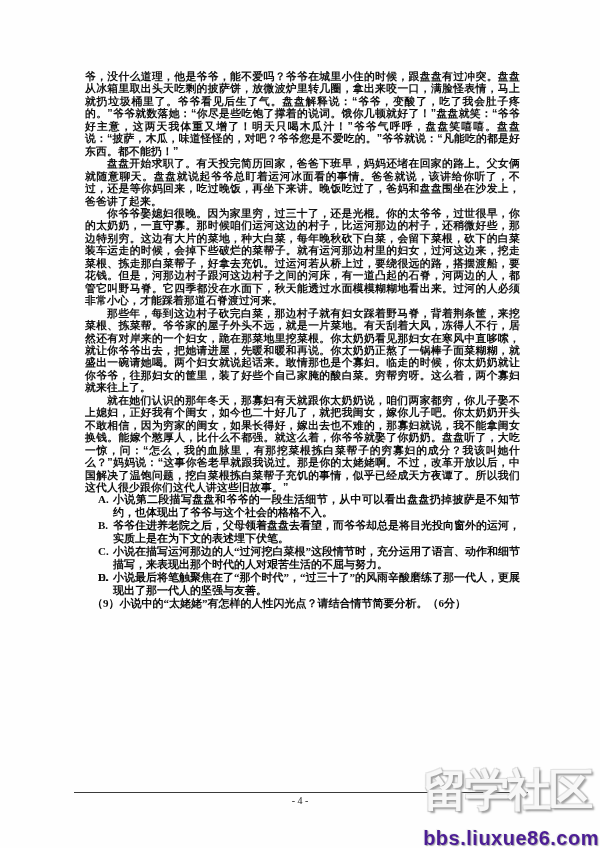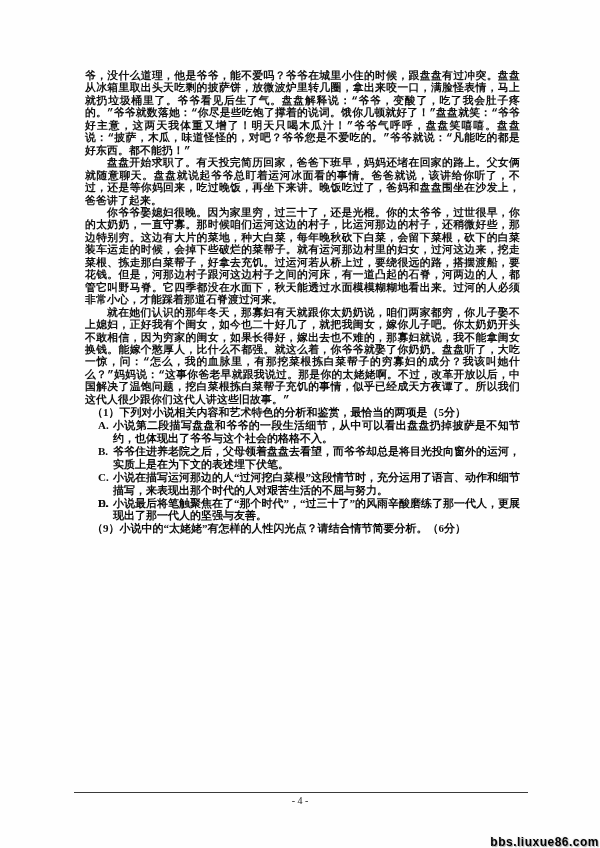--- a/index.html
+++ b/index.html
@@ -12,21 +12,21 @@
     color:#141414;
   }
   .sheet{position:absolute;inset:0;background:#fefefe;}
   .content{
     position:absolute;
     left:85px;top:70px;width:435px;
   }
   
   .passage p{
     margin:0;
-    font-family:Liberation Mono, monospace;
+    font-family:Liberation Sans, sans-serif;
     font-weight:700;
     font-size:10.8px;
     line-height:12.45px;
     text-align:justify;
     letter-spacing:0.2px;
     color:#101010;
   }
   .passage p.indent{text-indent:22px;}
   .ul-sentence{
     text-decoration:underline;
@@ -88,44 +88,44 @@
     color:#f7f7f7;
     text-shadow:
       2px 2px 2px #9f9f9f,
       -1px -1px 0 #e3e3e3,
       1px -1px 1px #c9c9c9,
       -1px 1px 1px #c9c9c9;
   }
   .wm-url{
     font-family:"Liberation Sans", sans-serif;
     font-weight:700;
-    font-size:12px;
+    font-size:20px;
     letter-spacing:0.5px;
-    color:#000000;
+    color:#4c1d95;
     text-shadow:
       1px 1px 1px #a8a8a8,
       -1px -1px 0 #f2f2f2;
-    margin-top:1px;
+    margin-top:16px;
   }
 </style>
 </head>
 <body>
 
 <div class="sheet">
   <div class="content">
 
     <div class="passage">
       <p>爷，没什么道理，他是爷爷，能不爱吗？爷爷在城里小住的时候，跟盘盘有过冲突。盘盘从冰箱里取出头天吃剩的披萨饼，放微波炉里转几圈，拿出来咬一口，满脸怪表情，马上就扔垃圾桶里了。爷爷看见后生了气。盘盘解释说：“爷爷，变酸了，吃了我会肚子疼的。”爷爷就数落她：“你尽是些吃饱了撑着的说词。饿你几顿就好了！”盘盘就笑：“爷爷好主意，这两天我体重又增了！明天只喝木瓜汁！”爷爷气呼呼，盘盘笑嘻嘻。盘盘说：“披萨，木瓜，味道怪怪的，对吧？爷爷您是不爱吃的。”爷爷就说：“凡能吃的都是好东西。都不能扔！”</p>
       <p class="indent">盘盘开始求职了。有天投完简历回家，爸爸下班早，妈妈还堵在回家的路上。父女俩就随意聊天。盘盘就说起爷爷总盯着运河冰面看的事情。爸爸就说，该讲给你听了，不过，还是等你妈回来，吃过晚饭，再坐下来讲。晚饭吃过了，爸妈和盘盘围坐在沙发上，爸爸讲了起来。</p>
       <p class="indent">你爷爷娶媳妇很晚。因为家里穷，过三十了，还是光棍。你的太爷爷，过世很早，你的太奶奶，一直守寡。那时候咱们运河这边的村子，比运河那边的村子，还稍微好些，那边特别穷。这边有大片的菜地，种大白菜，每年晚秋砍下白菜，会留下菜根，砍下的白菜装车运走的时候，会掉下些破烂的菜帮子。就有运河那边村里的妇女，过河这边来，挖走菜根、拣走那白菜帮子，好拿去充饥。过运河若从桥上过，要绕很远的路，搭摆渡船，要花钱。但是，河那边村子跟河这边村子之间的河床，有一道凸起的石脊，河两边的人，都管它叫野马脊。它四季都没在水面下，秋天能透过水面模模糊糊地看出来。过河的人必须非常小心，才能踩着那道石脊渡过河来。</p>
+      <p class="indent">那些年，每到这边村子砍完白菜，那边村子就有妇女踩着野马脊，背着荆条筐，来挖菜根、拣菜帮。爷爷家的屋子外头不远，就是一片菜地。有天刮着大风，冻得人不行，居然还有对岸来的一个妇女，跪在那菜地里挖菜根。你太奶奶看见那妇女在寒风中直哆嗦，就让你爷爷出去，把她请进屋，先暖和暖和再说。你太奶奶正熬了一锅棒子面菜糊糊，就盛出一碗请她喝。两个妇女就说起话来。敢情那也是个寡妇。临走的时候，你太奶奶就让你爷爷，往那妇女的筐里，装了好些个自己家腌的酸白菜。穷帮穷呀。这么着，两个寡妇就来往上了。</p>
       <p class="indent">就在她们认识的那年冬天，那寡妇有天就跟你太奶奶说，咱们两家都穷，你儿子娶不上媳妇，正好我有个闺女，如今也二十好几了，就把我闺女，嫁你儿子吧。你太奶奶开头不敢相信，因为穷家的闺女，如果长得好，嫁出去也不难的，那寡妇就说，我不能拿闺女换钱。能嫁个憨厚人，比什么不都强。就这么着，你爷爷就娶了你奶奶。盘盘听了，大吃一惊，问：“怎么，我的血脉里，有那挖菜根拣白菜帮子的穷寡妇的成分？我该叫她什么？”妈妈说：“这事你爸老早就跟我说过。那是你的太姥姥啊。不过，改革开放以后，中国解决了温饱问题，挖白菜根拣白菜帮子充饥的事情，似乎已经成天方夜谭了。所以我们这代人很少跟你们这代人讲这些旧故事。”</p>
     </div>
 
     <div class="questions">
-      <p class="q-stem">（1）下列对小说相关内容和艺术特色的分析和鉴赏，最恰当的两项是（5分）</p>
 
       <div class="option">
         <span class="opt-letter">A.</span>
         <span>小说第二段描写盘盘和爷爷的一段生活细节，从中可以看出盘盘扔掉披萨是不知节约，也体现出了爷爷与这个社会的格格不入。</span>
       </div>
       <div class="option">
         <span class="opt-letter">B.</span>
         <span>爷爷住进养老院之后，父母领着盘盘去看望，而爷爷却总是将目光投向窗外的运河，实质上是在为下文的表述埋下伏笔。</span>
       </div>
       <div class="option">
@@ -141,15 +141,16 @@
       </div>
 
       <p class="q-stem">（9）小说中的“太姥姥”有怎样的人性闪光点？请结合情节简要分析。（6分）</p>
     </div>
   </div>
 
   <div class="footer-rule"></div>
   <div class="page-num">- 4 -</div>
 
   <div class="watermark">
+    <div class="wm-title">留学社区</div>
     <div class="wm-url">bbs.liuxue86.com</div>
   </div>
 </div>
 
 </body></html>

